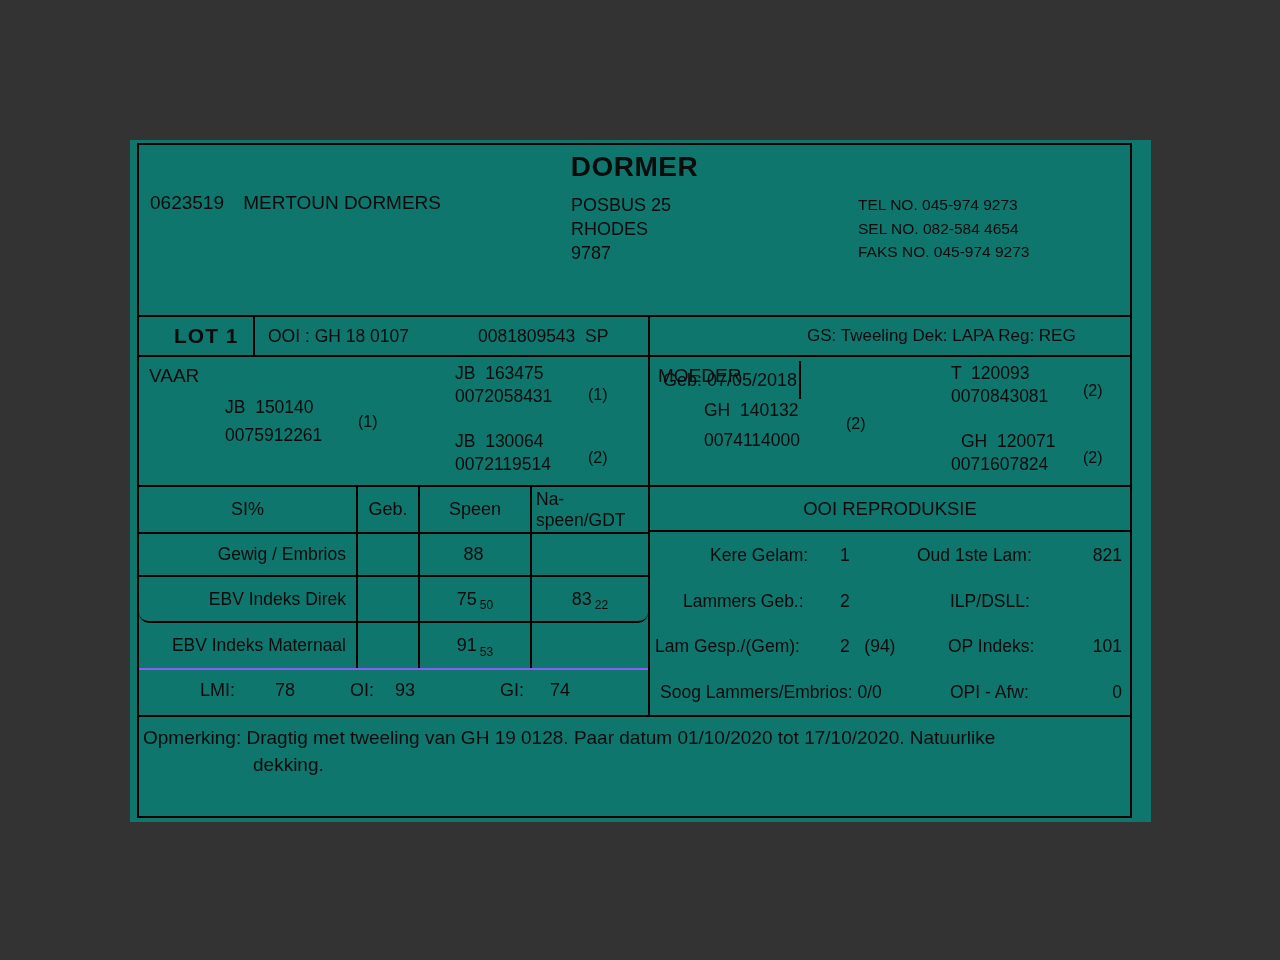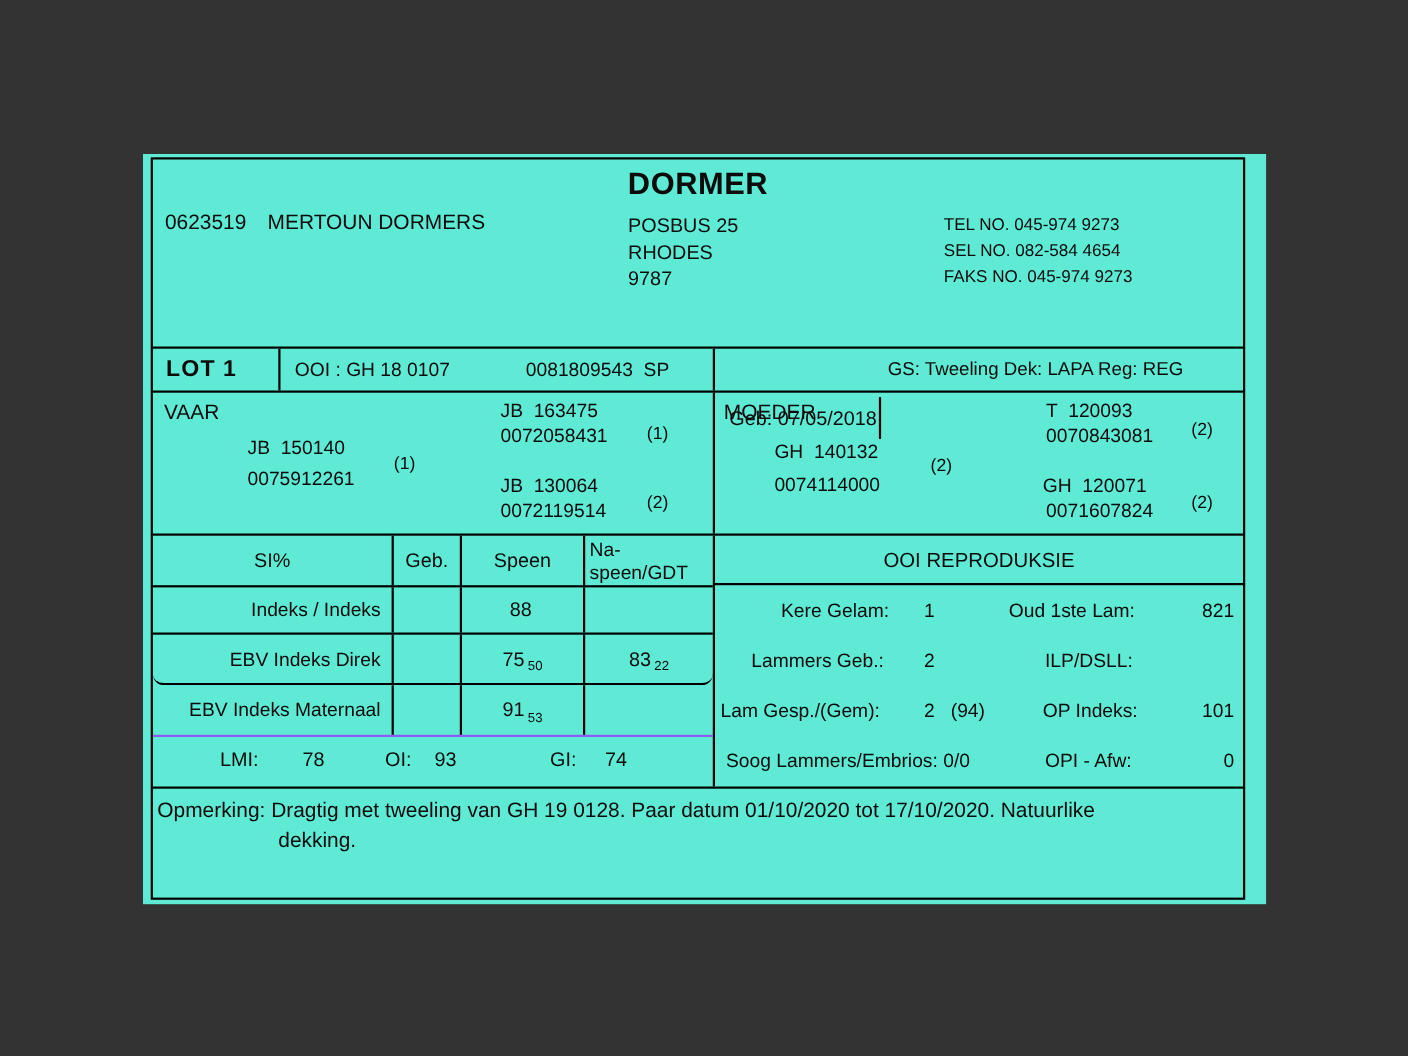--- a/index.html
+++ b/index.html
@@ -6,37 +6,37 @@
   html,body { width:1280px; height:960px; }
   body {
     background:#333333;
     font-family:"Liberation Sans", sans-serif;
     color:#0b0b0b;
     position:relative;
     overflow:hidden;
   }
   [data-bind] { white-space:pre; }
 
-  .page { position:absolute; left:130px; top:140px; width:1021px; height:682px; background:#5eead4; }
+  .page { position:absolute; left:130px; top:140px; width:1021px; height:682px; background:#0f766e; }
   .doc  { position:absolute; left:7px; top:3px; width:995px; height:675px; border:2px solid #000; }
 
   
   .doc-title { position:absolute; left:0; top:6px; width:100%; text-align:center;
                font-size:28px; font-weight:bold; letter-spacing:0.5px; }
   .breeder-line { position:absolute; left:11px; top:47px; font-size:19px; }
   .breeder-line .gap { margin-left:14px; }
   .addr { position:absolute; left:432px; top:48px; font-size:18px; line-height:24px; }
   .contact { position:absolute; left:719px; top:48px; font-size:15.5px; line-height:23.5px; }
 
   
   .lot-row { position:absolute; left:0; top:170px; width:991px; height:40px;
              border-top:2px solid #000; display:flex; }
   .lot-cell { height:100%; border-right:2px solid #000; position:relative;
               display:flex; align-items:center; }
-  .cell-lot { width:116px; }
+  .cell-lot { width:116px;padding-left:23px; }
   .cell-ooi { width:395px; }
   .cell-geb { width:151px;margin-top:44px; }
   .cell-gs  { flex:1; border-right:none; }
   .lot-label { font-size:21px; font-weight:bold; padding-left:12px; letter-spacing:1px; }
   .ooi-id   { position:absolute; left:13px; font-size:17.5px; }
   .ooi-reg  { position:absolute; left:223px; font-size:17.5px; }
   .geb-text { padding-left:13px; font-size:18px; }
   .gs-text  { padding-left:6px; font-size:17px; }
 
   
@@ -141,40 +141,40 @@
           <span class="p-note" style="left:449px;top:92px;" data-bind="vaar.dam_note">(2)</span>
         </div>
         <div class="parent-cell cell-moeder">
           <span class="p-label" style="left:8px;top:8px;" data-bind="moeder.label">MOEDER</span>
           <span style="left:54px;top:43px;" data-bind="moeder.animal_id">GH  140132</span>
           <span style="left:54px;top:73px;" data-bind="moeder.animal_reg">0074114000</span>
           <span class="p-note" style="left:196px;top:58px;" data-bind="moeder.animal_note">(2)</span>
           <span style="left:301px;top:6px;" data-bind="moeder.sire_id">T  120093</span>
           <span style="left:301px;top:29px;" data-bind="moeder.sire_reg">0070843081</span>
           <span class="p-note" style="left:433px;top:25px;" data-bind="moeder.sire_note">(2)</span>
-          <span style="left:298px;top:74px;text-align:right;" data-bind="moeder.dam_id">GH  120071</span>
+          <span style="left:311px;top:74px;text-align:right;" data-bind="moeder.dam_id">GH  120071</span>
           <span style="left:301px;top:97px;" data-bind="moeder.dam_reg">0071607824</span>
           <span class="p-note" style="left:433px;top:92px;" data-bind="moeder.dam_note">(2)</span>
         </div>
       </div>
 
       <div class="mid-row">
         <div class="left-col">
           <div class="si-table">
             <div class="si-row si-head">
               <div class="sc w-label head-si" data-bind="si_table.col_si">SI%</div>
               <div class="sc w-geb" data-bind="si_table.col_geb">Geb.</div>
               <div class="sc w-speen" data-bind="si_table.col_speen">Speen</div>
               <div class="sc w-nasp nasp-h">
                 <div data-bind="si_table.col_naspeen_line1">Na-</div>
                 <div data-bind="si_table.col_naspeen_line2">speen/GDT</div>
               </div>
             </div>
             <div class="si-row si-r1">
-              <div class="sc w-label lab" data-bind="si_table.rows.0.label">Indeks / Indeks</div>
+              <div class="sc w-label lab" data-bind="si_table.rows.0.label">Gewig / Embrios</div>
               <div class="sc w-geb" data-bind="si_table.rows.0.geb"></div>
               <div class="sc w-speen">
                 <span data-bind="si_table.rows.0.speen">88</span>
                   <span class="vsub" data-bind="si_table.rows.0.speen_sub"></span>
               </div>
               <div class="sc w-nasp">
                 <span data-bind="si_table.rows.0.naspeen"></span>
                   <span class="vsub" data-bind="si_table.rows.0.naspeen_sub"></span>
               </div>
             </div>

